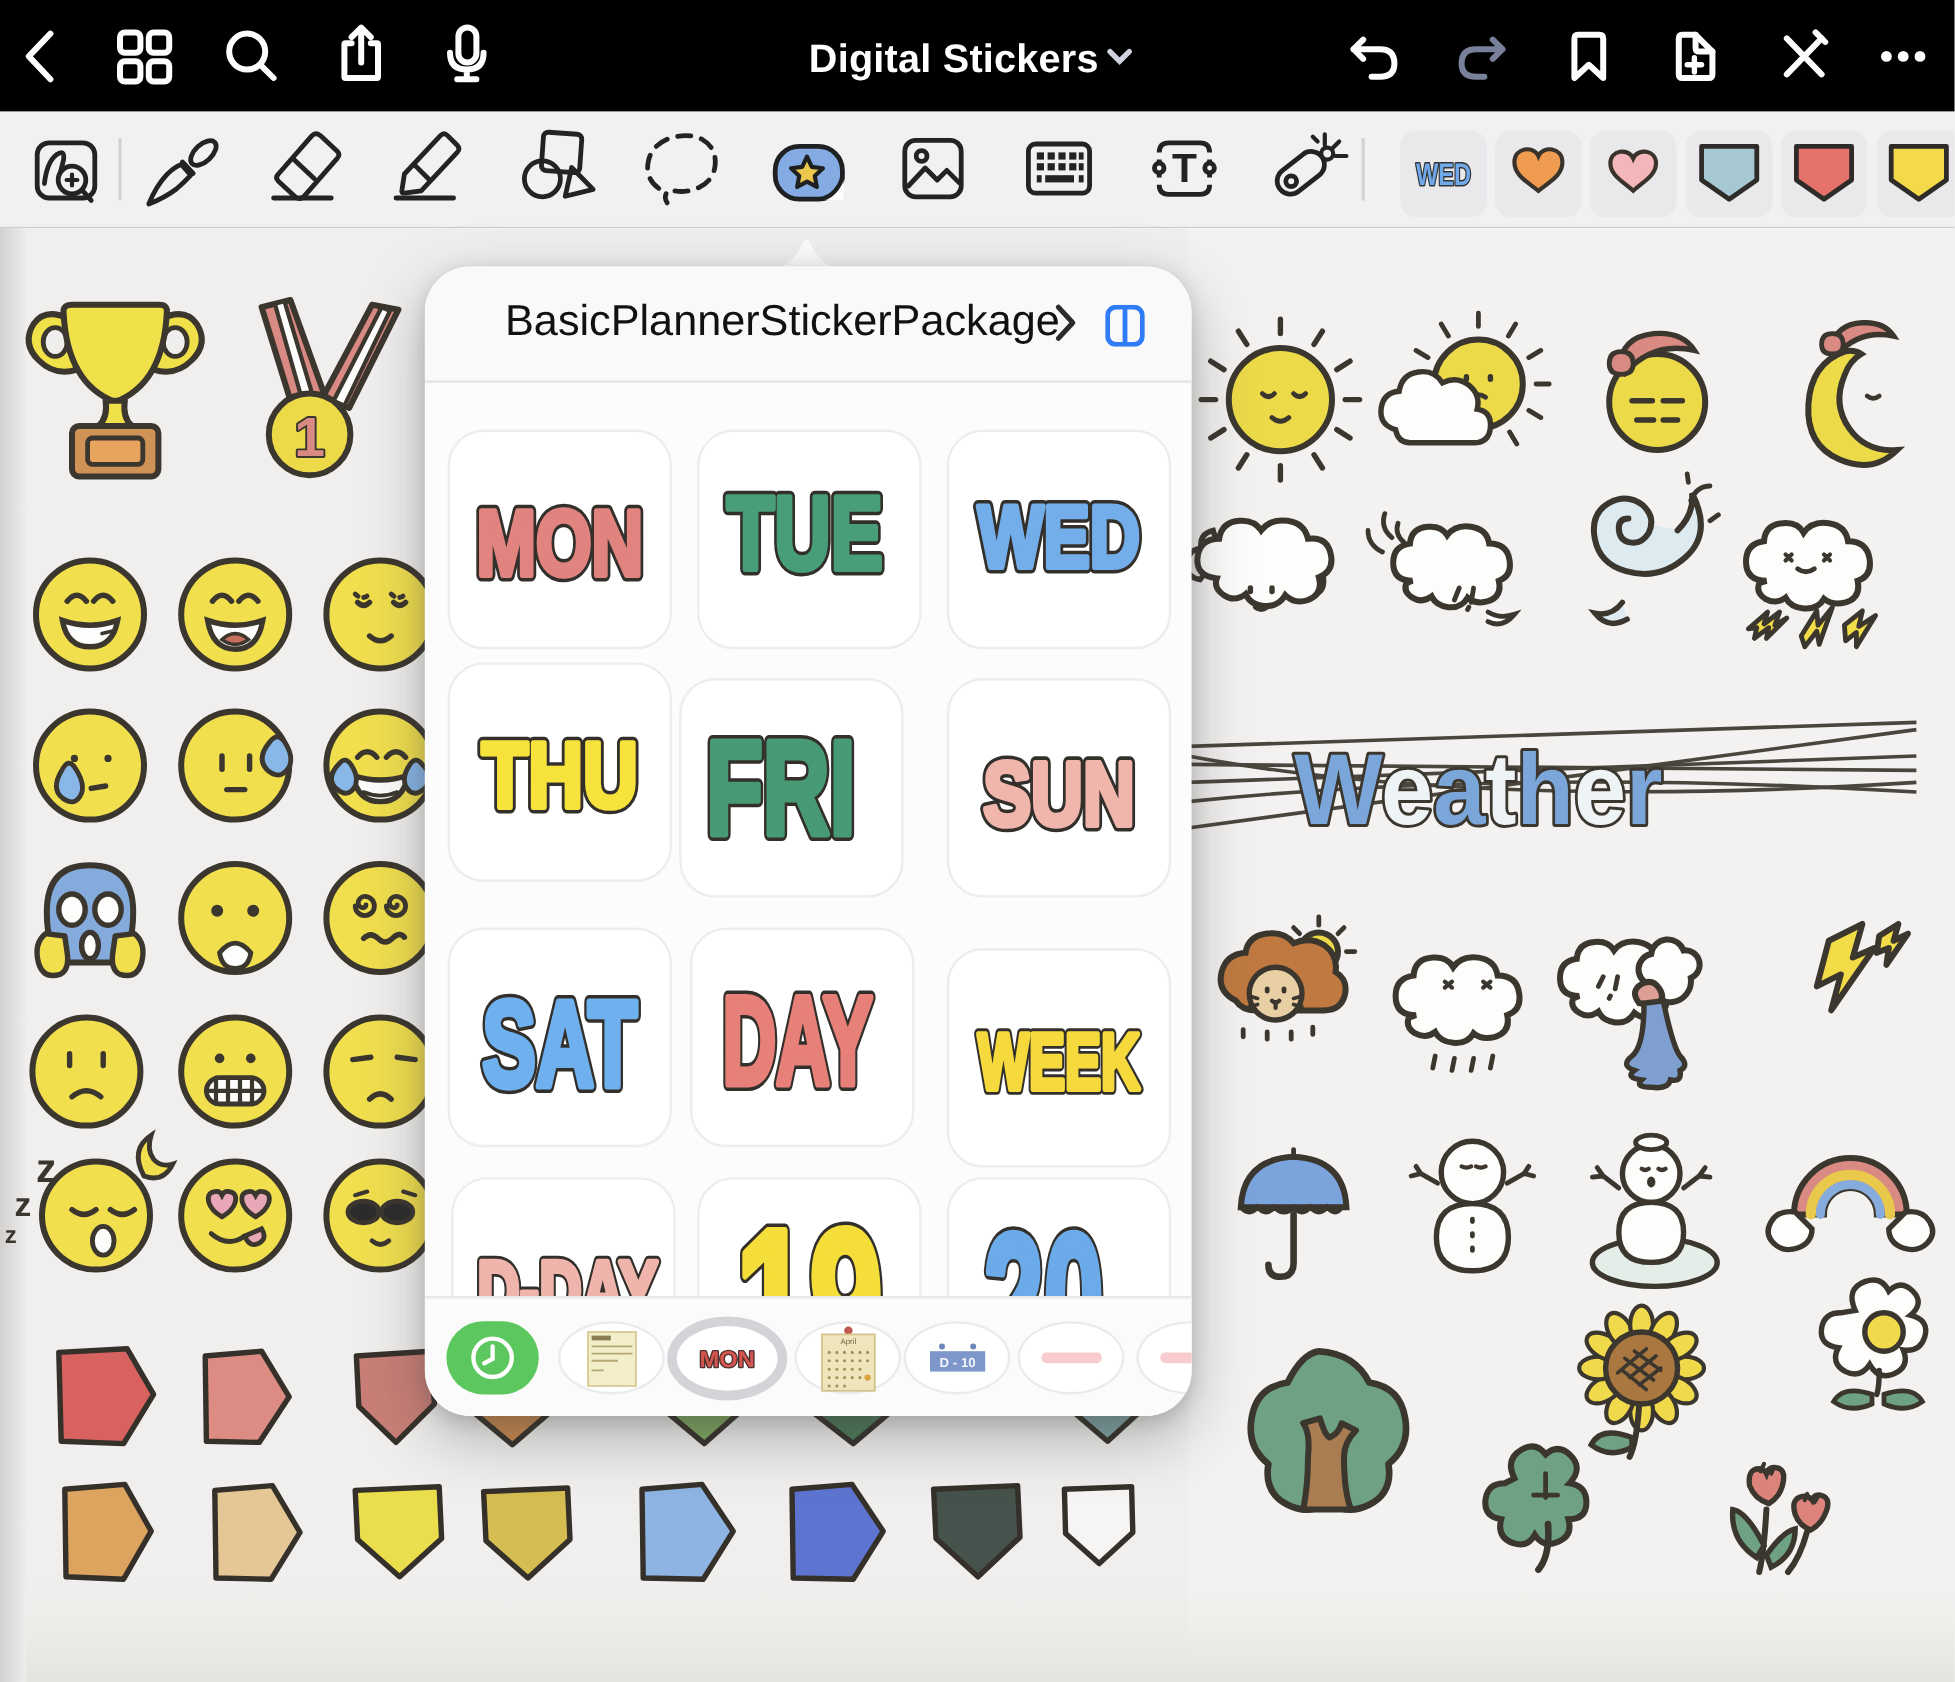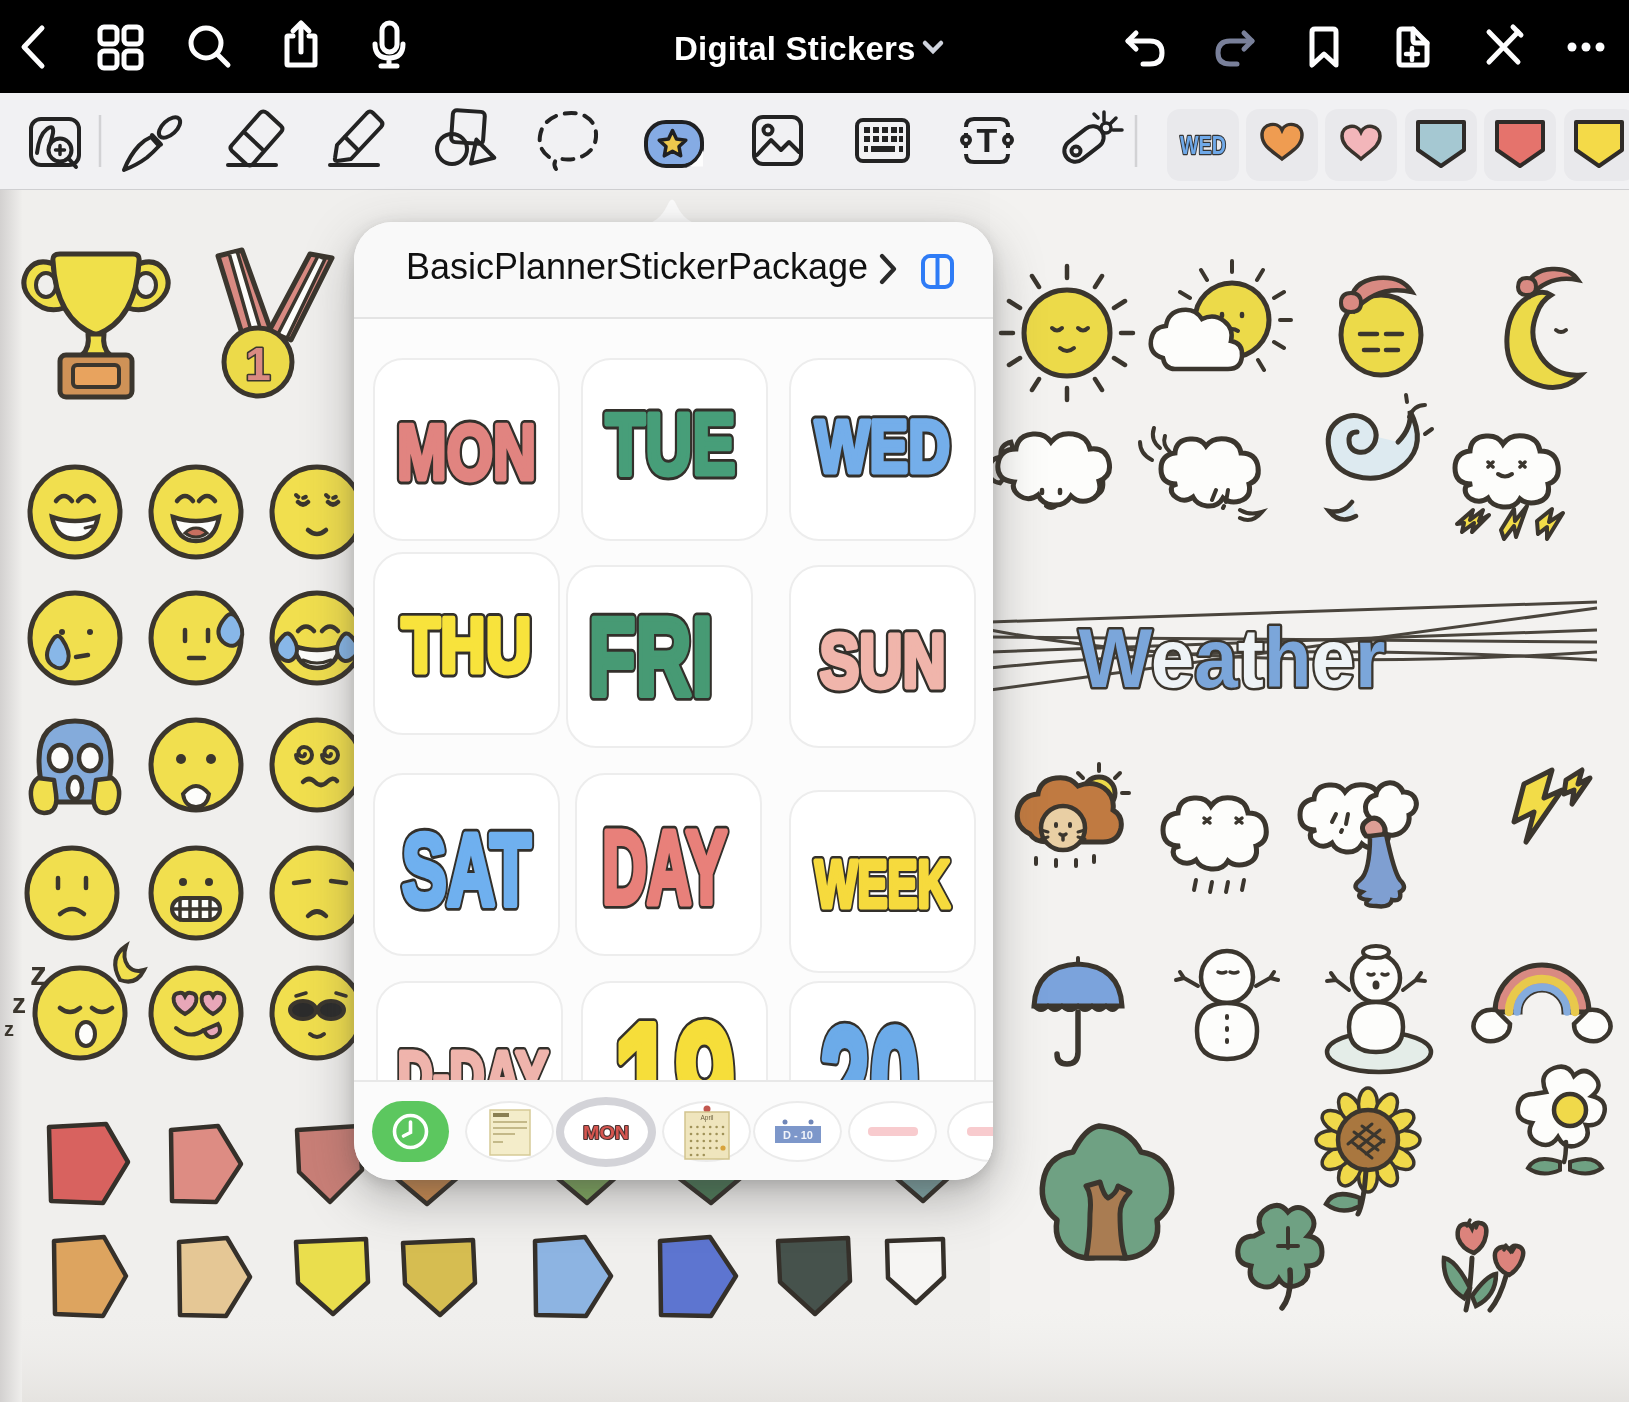--- a/index.html
+++ b/index.html
@@ -8,21 +8,21 @@
 #nav{position:absolute;left:0;top:0;width:1629px;height:93px;background:#000000;}
 #toolbar{position:absolute;left:0;top:93px;width:1629px;height:97px;background:#f1f1f3;border-bottom:1px solid #cfcfd1;box-sizing:border-box;}
 #canvas{position:absolute;left:0;top:190px;width:1629px;height:1212px;background:#eeedeb;}
 .navtitle{position:absolute;left:674px;top:30px;width:300px;color:#fff;font-size:33px;font-weight:bold;letter-spacing:0.2px;}
 svg{display:block;}
 .abs{position:absolute;}
 
 #pop{position:absolute;left:354px;top:222px;width:639px;height:958px;background:#fcfcfc;border-radius:38px;box-shadow:0 18px 50px rgba(60,60,60,0.35), 0 4px 14px rgba(60,60,60,0.18);}
 #popin{position:absolute;left:0;top:0;width:639px;height:958px;border-radius:38px;overflow:hidden;}
 #pophead{position:absolute;left:0;top:0;width:639px;height:97px;background:#f9f9f9;border-bottom:2px solid #e4e4e4;box-sizing:border-box;}
-#popheadtext{position:absolute;left:0;top:24px;width:566px;text-align:center;font-size:36px;color:#111;letter-spacing:0px;}
+#popheadtext{position:absolute;left:0;top:24px;width:566px;text-align:center;font-size:36px;color:#111;letter-spacing:0px;padding-left:15px;}
 .card{position:absolute;width:187px;height:183px;background:#fff;border:2px solid #ededed;border-radius:30px;box-sizing:border-box;}
 #popbar{position:absolute;left:0;top:858px;width:639px;height:100px;background:#fbfbfb;border-top:2px solid #e8e8e8;box-sizing:border-box;}
 .oval{position:absolute;width:89px;height:61px;background:#fff;border:2px solid #ebebeb;border-radius:45px/31px;box-sizing:border-box;text-align:right;}
 .sticker-word{position:absolute;left:0;top:0;width:100%;height:100%;}
 #arrow{position:absolute;left:645px;top:194px;}
 </style>
 </head>
 <body>
 <div id="page">
   <div id="canvas">

